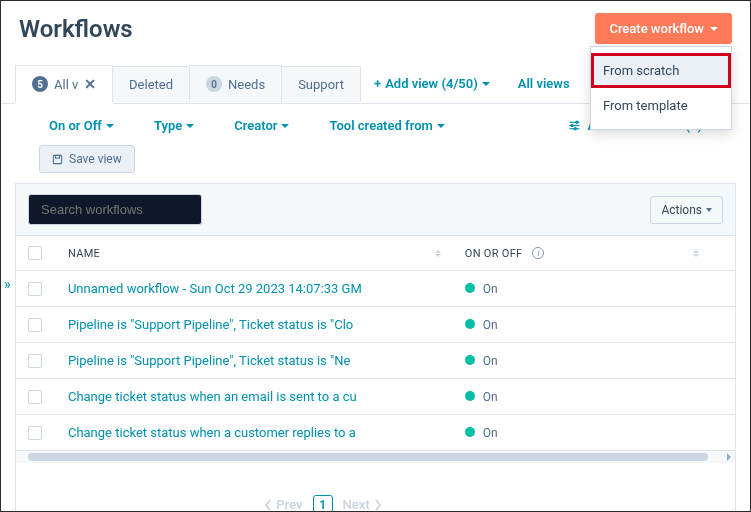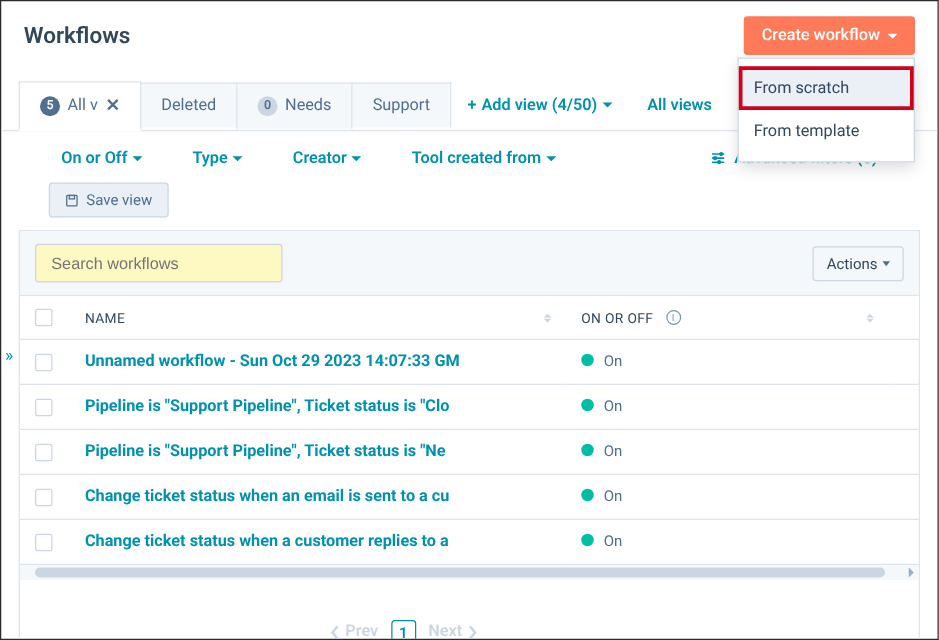--- a/index.html
+++ b/index.html
@@ -15,21 +15,21 @@
     position: relative;
   }
   .header {
     display: flex;
     justify-content: space-between;
     padding: 12px 18px 8px 18px;
     position: relative;
     align-items: center;
   }
   .page-title {
-    font-size: 18px;
+    font-size: 24px;
     font-weight: 600;
     color: #33475b;
   }
   .create-btn {
     background: #ff7a59;
     color: #fff;
     padding: 8px 14px;
     border-radius: 3px;
     font-size: 13px;
     font-weight: 500;
@@ -192,22 +192,22 @@
     align-items: center;
     background: #f5f8fa;
   }
   .search-wrap {
     display: flex;
     align-items: center;
     border: 1px solid #cbd6e2;
     border-radius: 3px;
     padding: 6px 10px;
     gap: 10px;
-    background: #fef9c3;
-    width: 198px;
+    background: #0f172a;
+    width: 174px;
   }
   .search-wrap input {
     border: none;
     outline: none;
     background: transparent;
     font-size: 13px;
     color: #506e91;
     flex: 1;
   }
   .search-icon-svg { color: #0091ae; }
@@ -252,21 +252,21 @@
     overflow: hidden;
   }
   .chk {
     width: 14px;
     height: 14px;
     border: 1px solid #cbd6e2;
     border-radius: 2px;
   }
   .wf-link {
     color: #0091ae;
-    font-weight: 700;
+    font-weight: 400;
     cursor: pointer;
   }
   .status-dot {
     width: 10px;
     height: 10px;
     background: #00bda5;
     border-radius: 50%;
     display: inline-block;
     margin-right: 8px;
   }

